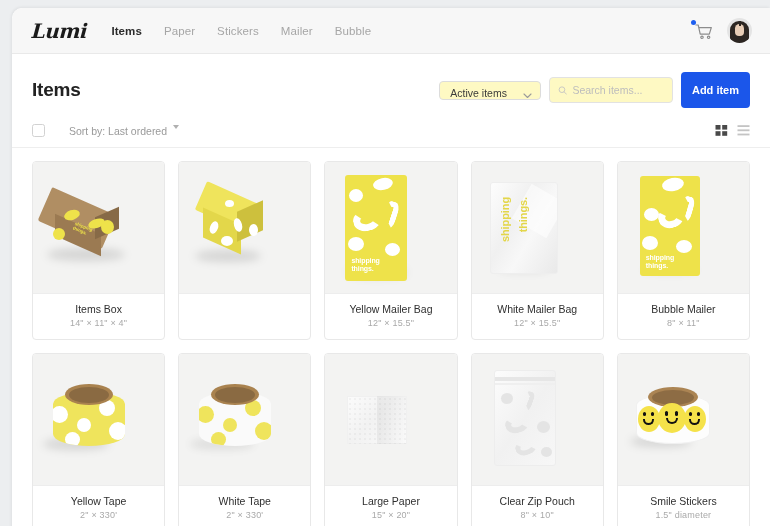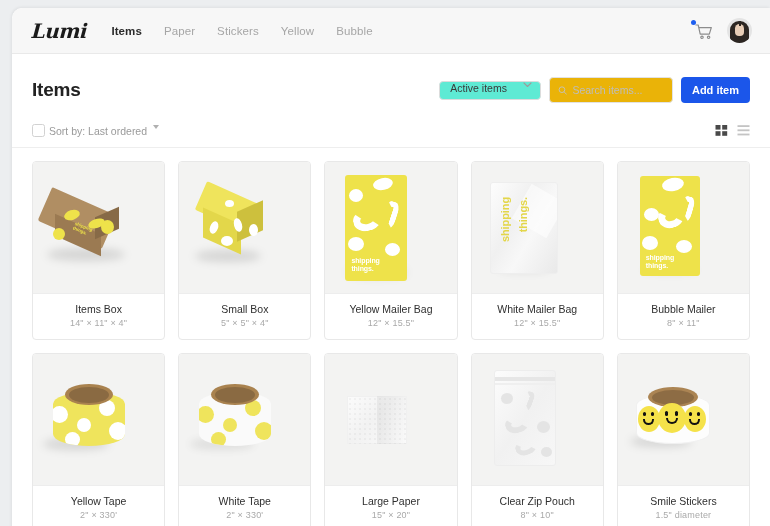--- a/index.html
+++ b/index.html
@@ -132,56 +132,56 @@
     display: flex;
     align-items: center;
     gap: 8px;
   }
 
   .select-box {
     height: 19px;
     min-width: 92px;
     border: 1px solid #dcdcdc;
     border-radius: 4px;
-    background: #5eead4;
-    display: flex;
-    align-items: flex-start;
+    background: #fef9c3;
+    display: flex;
+    align-items: flex-end;
     padding: 0 8px 0 10px;
     font-size: 10.5px;
     color: #3a3a3a;
     cursor: pointer;
     gap: 16px;
     white-space: nowrap;
   }
 
   .search-box {
     height: 26px;
     width: 124px;
     border: 1px solid #e2e2e2;
     border-radius: 4px;
-    background: #eab308;
+    background: #fef9c3;
     display: flex;
     align-items: center;
     padding: 0 8px;
     gap: 5px;
     cursor: text;
   }
   .search-box input {
     border: none;
     outline: none;
     font-family: inherit;
     font-size: 10.5px;
     color: #3a3a3a;
     width: 100%;
     background: transparent;
   }
   .search-box input::placeholder { color: #bdbdbd; }
 
   .btn-primary {
-    height: 26px;
+    height: 36px;
     background: #1b56ea;
     color: #fff;
     border: none;
     border-radius: 4px;
     font-family: inherit;
     font-size: 11px;
     font-weight: 600;
     padding: 0 11px;
     cursor: pointer;
     white-space: nowrap;
@@ -200,21 +200,21 @@
   .checkbox {
     width: 13px; height: 13px;
     border: 1px solid #d2d2d2;
     border-radius: 2.5px;
     background: #fff;
     cursor: pointer;
     flex: none;
   }
 
   .sort-control {
-    margin-left: 4px;
+    margin-left: 24px;
     display: flex;
     gap: 6px;
     font-size: 10.5px;
     color: #9a9a9a;
     cursor: pointer;
     white-space: nowrap;
   }
   .caret-sm {
     width: 0; height: 0;
     border-left: 3.5px solid transparent;
@@ -353,21 +353,21 @@
 
 <div class="app-window">
 
   <div class="topbar">
     <div class="logo">Lumi</div>
 
     <div class="nav-links">
       <div class="nav-link active">Items</div>
       <div class="nav-link">Paper</div>
       <div class="nav-link">Stickers</div>
-      <div class="nav-link">Yellow</div>
+      <div class="nav-link">Mailer</div>
       <div class="nav-link">Bubble</div>
     </div>
 
     <div class="topbar-right">
       <div class="cart-wrap">
         <div class="cart-dot"></div>
         <svg width="22" height="22" viewBox="0 0 22 22" fill="none">
           <path d="M3 5h2.2l2 9.2h9.1l2-6.6H6.2" stroke="#8d8d8d" stroke-width="1.2" stroke-linecap="round" stroke-linejoin="round"></path>
           <circle cx="9" cy="17.3" r="1.2" stroke="#8d8d8d" stroke-width="1.2"></circle>
           <circle cx="15.6" cy="17.3" r="1.2" stroke="#8d8d8d" stroke-width="1.2"></circle>
@@ -468,24 +468,20 @@
                transform:skewY(24deg);"></div>
           <div style="position:absolute;left:58px;top:44px;width:26px;height:30px;background:#cdc03d;
                transform:skewY(-24deg);"></div>
           <div class="blob r" style="left:46px;top:38px;width:9px;height:7px;"></div>
           <div class="blob r" style="left:31px;top:59px;width:8px;height:13px;transform:rotate(20deg);"></div>
           <div class="blob r" style="left:55px;top:56px;width:8px;height:14px;transform:rotate(-15deg);"></div>
           <div class="blob r" style="left:42px;top:74px;width:12px;height:10px;"></div>
           <div class="blob r" style="left:70px;top:62px;width:9px;height:12px;"></div>
         </div>
       </div>
-      <div class="card-meta">
-        <div class="card-title">Small Box</div>
-        <div class="card-dims">5" × 5" × 4"</div>
-      </div>
     </div>
 
     <div class="card">
       <div class="card-img">
         <div class="art">
           <div class="shadow-el" style="left:22px;top:106px;width:60px;height:9px;"></div>
           <div class="bag" style="left:20px;top:13px;width:62px;height:106px;background:#eee24a;">
             <div class="blob r" style="left:4px;top:14px;width:14px;height:13px;"></div>
             <div class="blob r" style="left:28px;top:3px;width:20px;height:12px;transform:rotate(-12deg);"></div>
             <div style="position:absolute;left:8px;top:34px;width:28px;height:22px;border:7px solid #fff;border-radius:50%;border-color:transparent transparent #fff #fff;transform:rotate(-12deg);"></div>

